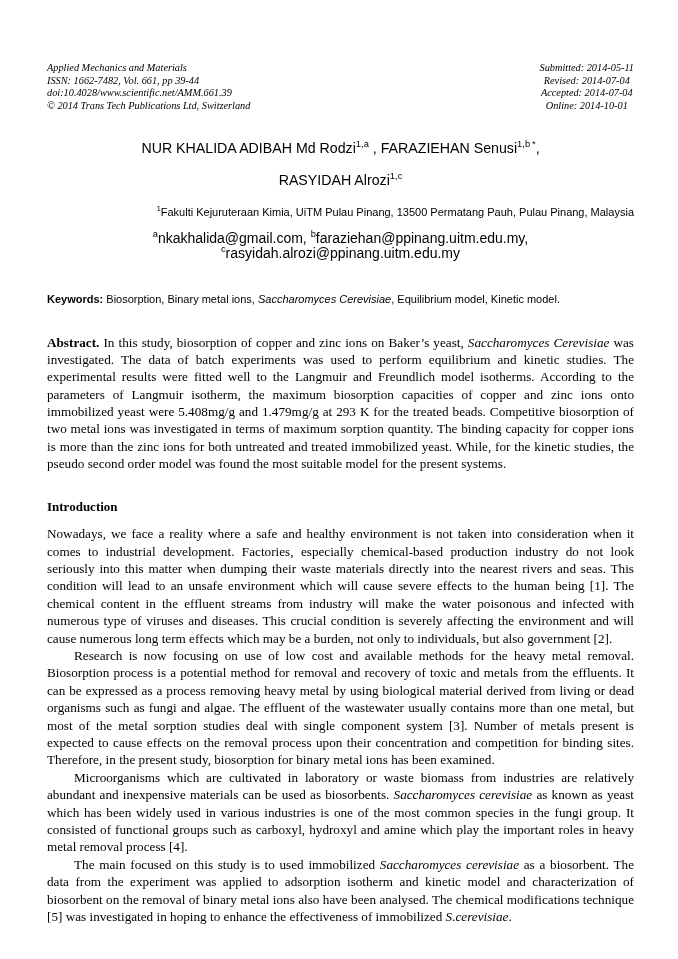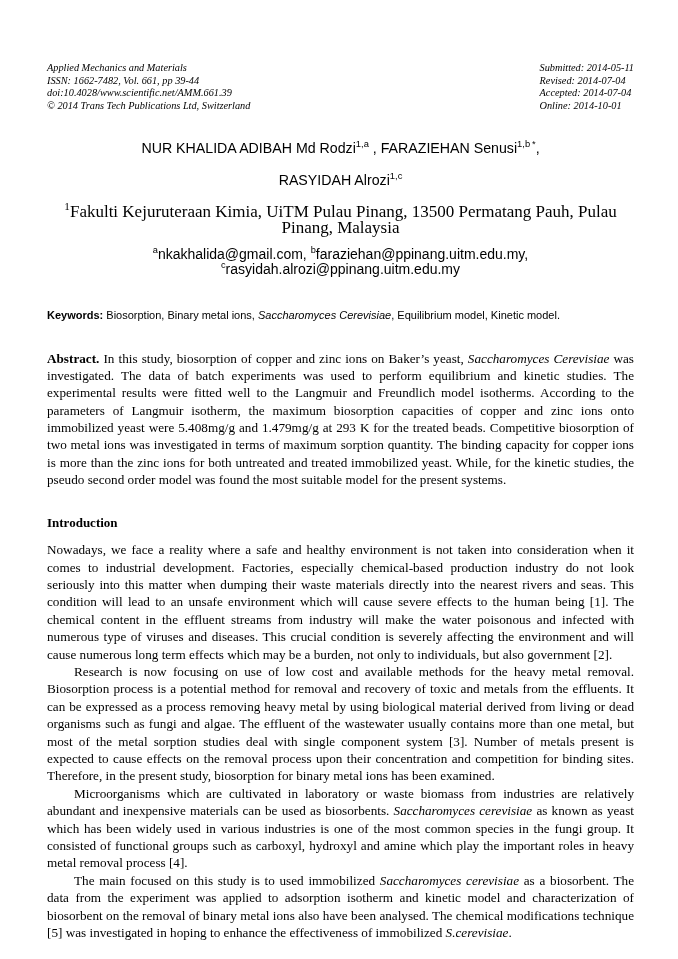--- a/index.html
+++ b/index.html
@@ -29,21 +29,21 @@
     display: flex;
     justify-content: space-between;
     align-items: flex-start;
     font-family: "Liberation Serif", "DejaVu Serif", serif;
     font-style: italic;
     font-size: 10.3px;
     line-height: 12.6px;
     margin-bottom: 26px;
   }
   .journal-header .left { text-align: left; }
-  .journal-header .right { text-align: left; }
+  .journal-header .right { text-align: center; }
   .journal-header div > div { white-space: nowrap; }
 
   
   .title {
     font-family: "Liberation Sans", "DejaVu Sans", sans-serif;
     font-weight: bold;
     font-size: 15.4px;
     line-height: 21px;
     text-align: center;
     margin: 0 18px 14px 18px;
@@ -66,24 +66,24 @@
     margin-bottom: 14px;
   }
   sup {
     font-size: 0.66em;
     vertical-align: super;
     line-height: 0;
   }
   .star { letter-spacing: 0; }
 
   .affiliation {
-    font-family: Liberation Serif, serif;
-    font-size: 17px;
+    font-family: Liberation Sans, sans-serif;
+    font-size: 11px;
     line-height: 16px;
-    text-align: center;
+    text-align: right;
     margin-bottom: 11px;
   }
   .emails {
     font-family: "Liberation Sans", "DejaVu Sans", sans-serif;
     font-size: 14px;
     line-height: 15px;
     text-align: center;
     margin-bottom: 30px;
   }
 

